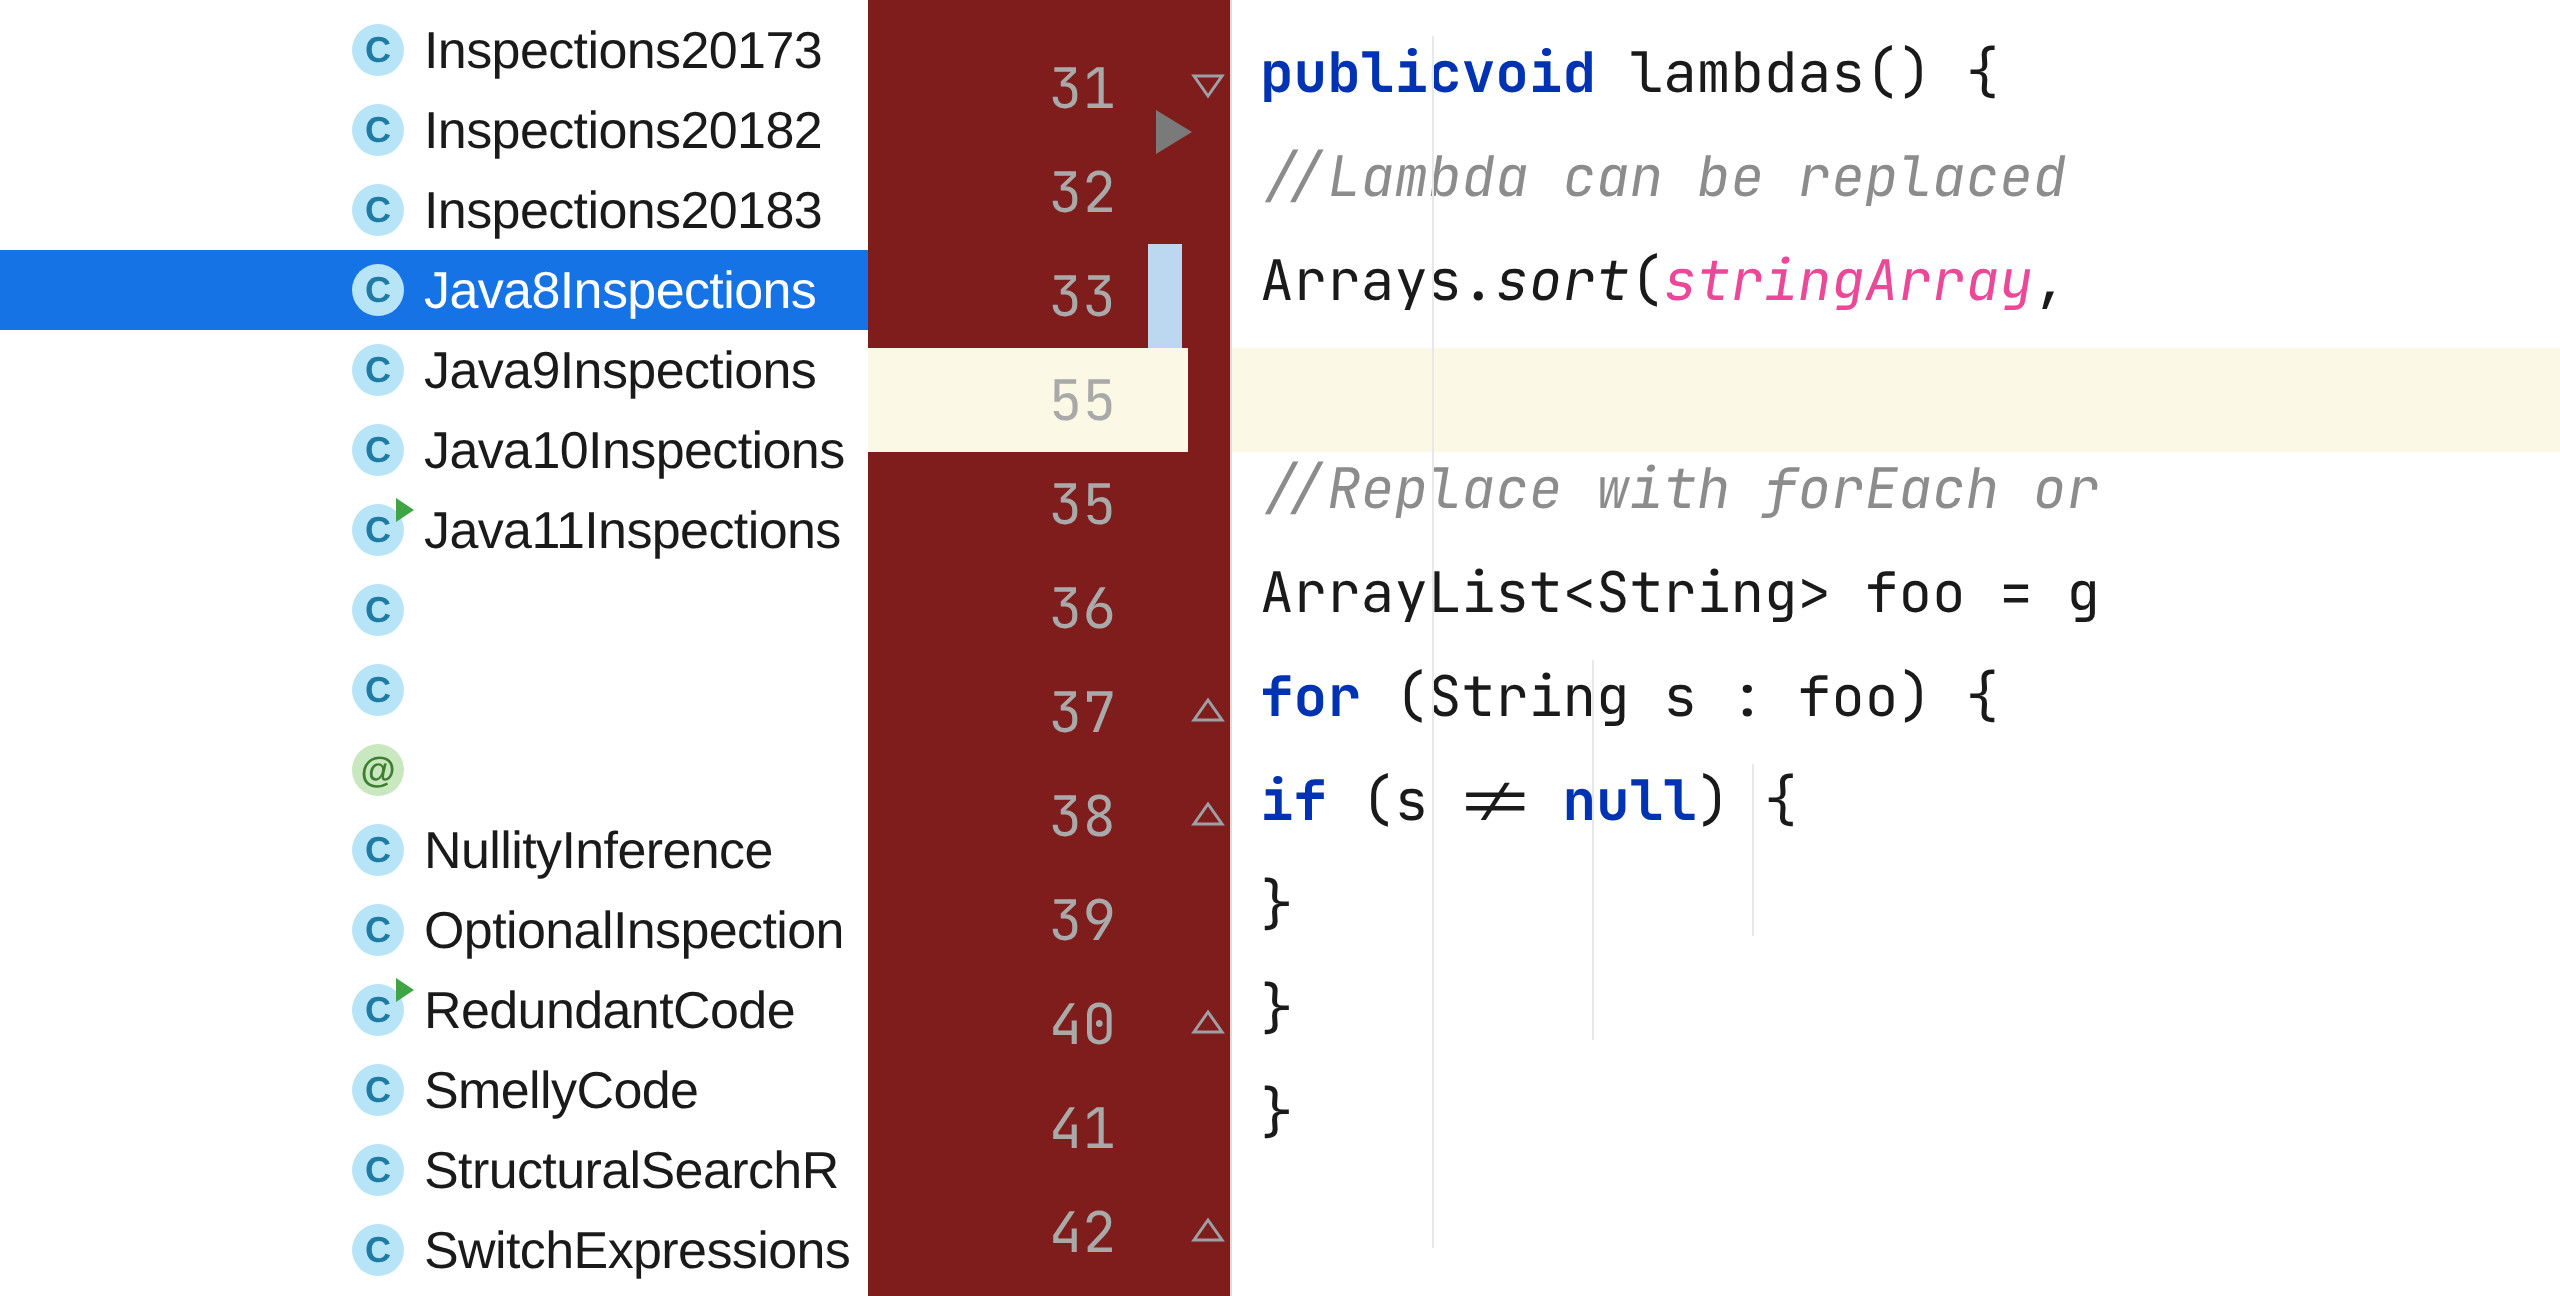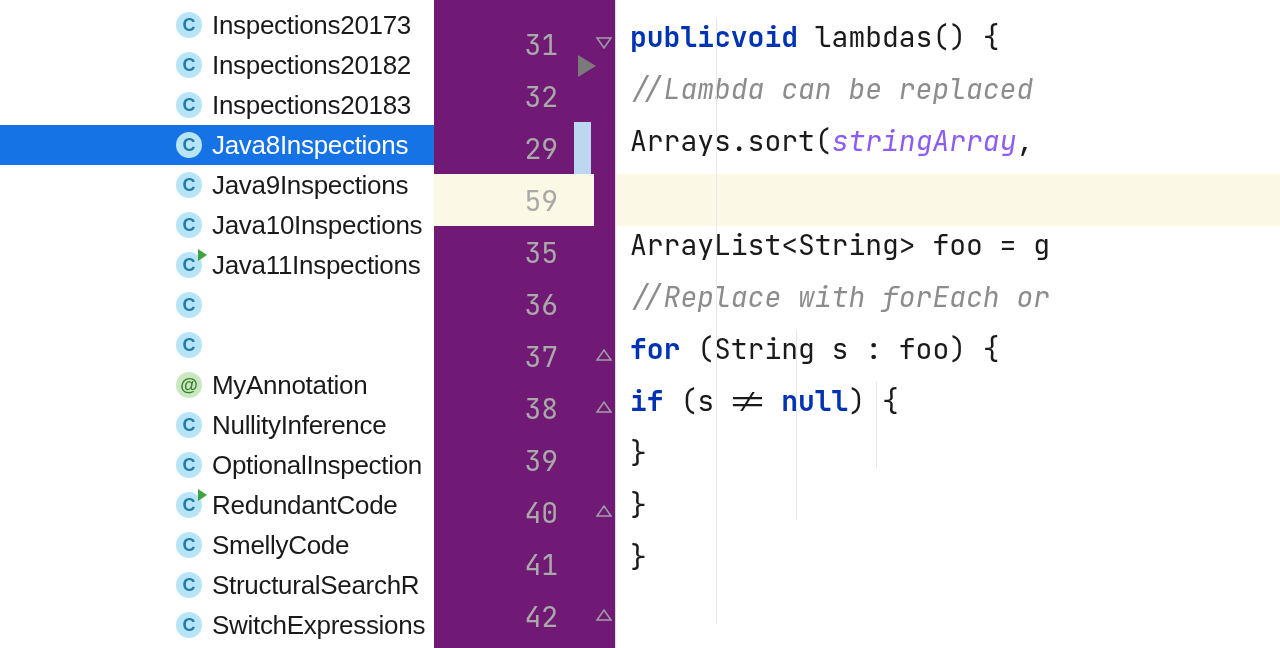--- a/index.html
+++ b/index.html
@@ -64,21 +64,21 @@
     border-left: 9px solid #3fa443;
   }
   .tree-label { letter-spacing: -0.3px; }
   .sidebar .first-offset { margin-top: 5px; }
 
   
   .gutter {
     width: 182px;
     height: 100%;
     display: flex;
-    background: #701a75;
+    background: #7f1d1d;
     position: relative;
     text-align: center;
   }
   .gutter-numbers {
     width: 160px;
     height: 100%;
     position: relative;
   }
   .gutter-line {
     height: 52px;
@@ -136,21 +136,21 @@
     align-items: flex-start;
     white-space: pre;
     padding-left: 14px;
     color: #1a1a1a;
   }
   .code-line.highlighted {
     background: #fbf9e6;
   }
   .kw { color: #0033b3; font-weight: 600; }
   .comment { color: #8c8c8c; font-style: italic; }
-  .field { color: #8b5cf6; font-style: italic; }
+  .field { color: #ec4899; font-style: italic; }
   .static { color: #871094; font-style: italic; }
 </style>
 </head>
 <body>
 
 <div class="app">
 
   <div class="sidebar">
     <div class="tree-item first-offset">
       <span class="tree-icon class-icon">C</span>
@@ -184,21 +184,20 @@
       <span class="tree-label">Java11Inspections</span>
     </div>
     <div class="tree-item">
       <span class="tree-icon class-icon">C</span>
     </div>
     <div class="tree-item">
       <span class="tree-icon class-icon">C</span>
     </div>
     <div class="tree-item">
       <span class="tree-icon annotation-icon">@</span>
-      <span class="tree-label">MyAnnotation</span>
     </div>
     <div class="tree-item">
       <span class="tree-icon class-icon">C</span>
       <span class="tree-label">NullityInference</span>
     </div>
     <div class="tree-item">
       <span class="tree-icon class-icon">C</span>
       <span class="tree-label">OptionalInspection</span>
     </div>
     <div class="tree-item">
@@ -220,22 +219,22 @@
       <span class="tree-icon class-icon">C</span>
       <span class="tree-label">SwitchExpressions</span>
     </div>
   </div>
 
   <div class="gutter">
     <div class="gutter-numbers">
       <div class="gutter-line" style="height:18px"></div>
       <div class="gutter-line">31</div>
       <div class="gutter-line">32</div>
-      <div class="gutter-line">29</div>
-      <div class="gutter-line highlighted">59</div>
+      <div class="gutter-line">33</div>
+      <div class="gutter-line highlighted">55</div>
       <div class="gutter-line">35</div>
       <div class="gutter-line">36</div>
       <div class="gutter-line">37</div>
       <div class="gutter-line">38</div>
       <div class="gutter-line">39</div>
       <div class="gutter-line">40</div>
       <div class="gutter-line">41</div>
       <div class="gutter-line">42</div>
     </div>
     <div class="gutter-markers">
@@ -266,24 +265,24 @@
             <polygon points="2,14 16,14 9,4" fill="none" stroke="#9da0a4" stroke-width="1.5"></polygon>
           </svg>
       </div>
     </div>
   </div>
 
   <div class="editor">
     <div class="code-line" style="height:18px"></div>
     <div class="code-line">     <span class="kw">public</span> <span class="kw">void</span><span> lambdas() {</span></div>
     <div class="code-line">          <span class="comment">//Lambda can be replaced</span></div>
-    <div class="code-line">          <span>Arrays.</span><span style="">sort</span><span>(</span><span class="field">stringArray</span><span>,</span></div>
+    <div class="code-line">          <span>Arrays.</span><span style="font-style:italic">sort</span><span>(</span><span class="field">stringArray</span><span>,</span></div>
     <div class="code-line highlighted"><span></span></div>
+    <div class="code-line">          <span class="comment">//Replace with forEach or</span></div>
     <div class="code-line">          <span>ArrayList&lt;String&gt; foo = g</span></div>
-    <div class="code-line">          <span class="comment">//Replace with forEach or</span></div>
     <div class="code-line">          <span class="kw">for</span><span> (String s : foo) {</span></div>
     <div class="code-line">               <span class="kw">if</span><span> (s != </span><span class="kw">null</span><span>) {</span></div>
     <div class="code-line">               <span>}</span></div>
     <div class="code-line">          <span>}</span></div>
     <div class="code-line">     <span>}</span></div>
 
     <div style="position:absolute;left:100px;top:18px;width:1px;height:606px;background:#e8e8e8"></div>
     <div style="position:absolute;left:180px;top:330px;width:1px;height:190px;background:#e8e8e8"></div>
     <div style="position:absolute;left:260px;top:382px;width:1px;height:86px;background:#e8e8e8"></div>
   </div>

